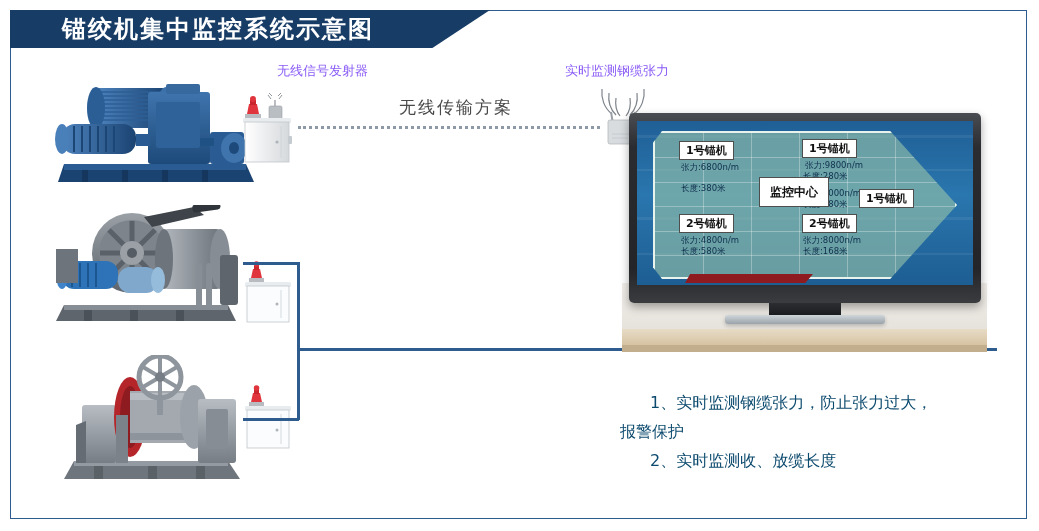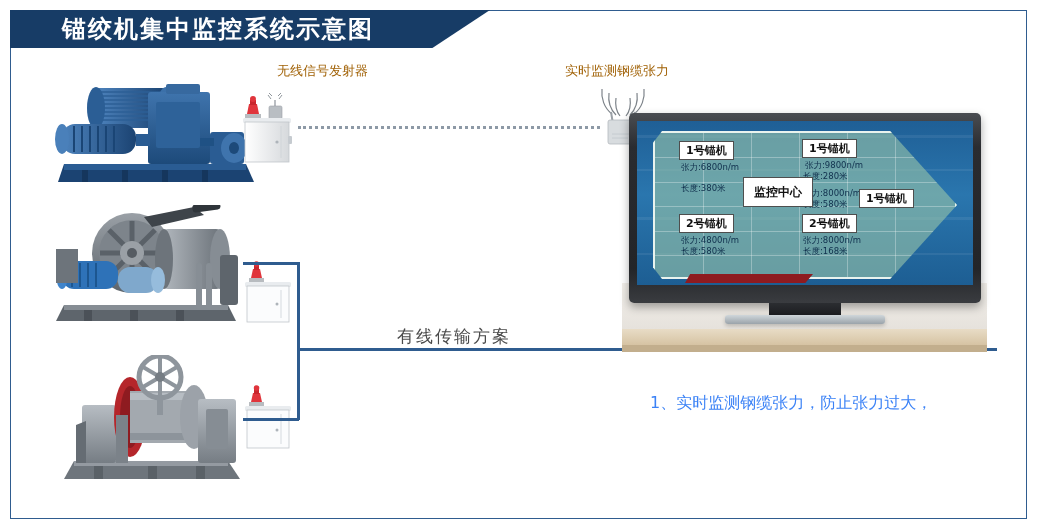--- a/index.html
+++ b/index.html
@@ -37,21 +37,21 @@
     font-weight:bold;
     letter-spacing:2px;
     margin-left:52px;
     white-space:nowrap;
     font-family:"DejaVu Sans","Liberation Sans",sans-serif;
   }
 
   
   .lbl{
     position:absolute;
-    color:#a16207;
+    color:#8b5cf6;
     font-size:13px;
     white-space:nowrap;
     font-family:Liberation Mono, monospace;
   }
   .scheme-lbl{
     position:absolute;
     color:#4a4a4a;
     font-size:17px;
     letter-spacing:2px;
     white-space:nowrap;
@@ -154,21 +154,21 @@
   .desk-wall{position:absolute;left:0;top:0;width:365px;height:46px;
     background:linear-gradient(180deg,#f2efea,#e6e2dc);}
   .desk-top{position:absolute;left:0;top:46px;width:365px;height:16px;
     background:linear-gradient(180deg,#e8dcc6,#d6c3a3);}
   .desk-edge{position:absolute;left:0;top:62px;width:365px;height:7px;
     background:#c2ae8d;}
 
   
   .desc{
     position:absolute;left:620px;top:388px;width:400px;
-    color:#3b82f6;
+    color:#0c4a6e;
     font-size:16px;
     line-height:29px;
     font-family:"DejaVu Sans","Liberation Sans",sans-serif;
   }
   .desc-line{white-space:pre-wrap;}
   .indent{display:inline-block;width:30px;}
 </style>
 </head>
 <body>
 
@@ -408,20 +408,21 @@
       <rect x="4" y="30" width="42" height="38" fill="#fbfcfd" stroke="#c0c5ca" stroke-width="0.8"></rect>
       <line x1="38" y1="34" x2="38" y2="64" stroke="#cdd2d7" stroke-width="0.8"></line>
       <circle cx="34" cy="50" r="1.5" fill="#aeb4ba"></circle>
     </svg>
   </div>
 
   <div class="lbl" style="left:277px;top:62px;">无线信号发射器</div>
 
   <div class="lbl" style="left:565px;top:62px;">实时监测钢缆张力</div>
 
+  <div class="scheme-lbl" style="left:399px;top:96px;">无线传输方案</div>
 
   <div class="dotted-link" style="left:298px;top:126px;width:302px;"></div>
 
   <div class="waves" style="left:592px;top:84px;">
     <svg width="62" height="62" viewBox="0 0 62 62">
 
       <g fill="none" stroke="#6f767d" stroke-width="1.2" opacity=".9">
         <path d="M20 30 C12 24 9 14 10 5"></path>
         <path d="M24 31 C18 25 16 17 17 9"></path>
         <path d="M28 32 C24 27 23 21 24 14"></path>
@@ -440,21 +441,20 @@
       <line x1="20" y1="50" x2="42" y2="50" stroke="#c2c7cb" stroke-width="0.8"></line>
       <line x1="20" y1="54" x2="36" y2="54" stroke="#c2c7cb" stroke-width="0.8"></line>
     </svg>
   </div>
 
   <div class="wire-v" style="left:297px;top:262px;height:158px;"></div>
   <div class="wire-h" style="left:243px;top:262px;width:56px;"></div>
   <div class="wire-h" style="left:243px;top:418px;width:56px;"></div>
   <div class="wire-h" style="left:297px;top:348px;width:700px;"></div>
 
-  <div class="scheme-lbl" style="left:397px;top:325px;">有线传输方案</div>
 
   <div class="desk">
     <div class="desk-wall"></div>
     <div class="desk-top"></div>
     <div class="desk-edge"></div>
   </div>
 
   <div class="tv-wrap">
     <div class="tv-bezel"></div>
 
@@ -483,34 +483,36 @@
       <div class="readout" style="left:44px;top:41px;">张力:6800n/m</div>
       <div class="readout" style="left:44px;top:62px;">长度:380米</div>
 
       <div class="sbox" style="left:165px;top:18px;">1号锚机</div>
       <div class="readout" style="left:168px;top:39px;">张力:9800n/m</div>
       <div class="readout" style="left:166px;top:50px;">长度:280米</div>
 
       <div class="readout" style="left:166px;top:67px;">张力:8000n/m</div>
       <div class="readout" style="left:166px;top:78px;">长度:580米</div>
 
-      <div class="sbox center" style="left:106px;top:56px;">监控中心</div>
+      <div class="sbox center" style="left:122px;top:56px;">监控中心</div>
 
       <div class="sbox" style="left:222px;top:68px;">1号锚机</div>
 
       <div class="sbox" style="left:42px;top:93px;">2号锚机</div>
       <div class="readout" style="left:44px;top:114px;">张力:4800n/m</div>
       <div class="readout" style="left:44px;top:125px;">长度:580米</div>
 
       <div class="sbox" style="left:165px;top:93px;">2号锚机</div>
       <div class="readout" style="left:166px;top:114px;">张力:8000n/m</div>
       <div class="readout" style="left:166px;top:125px;">长度:168米</div>
     </div>
 
     <div class="tv-base"></div>
     <div class="tv-foot"></div>
   </div>
 
   <div class="desc">
     <div class="desc-line"><span class="indent"></span><span>1、实时监测钢缆张力，防止张力过大，</span></div>
+    <div class="desc-line">报警保护</div>
+    <div class="desc-line"><span class="indent"></span><span>2、实时监测收、放缆长度</span></div>
   </div>
 
 </div>
 
 </body></html>

